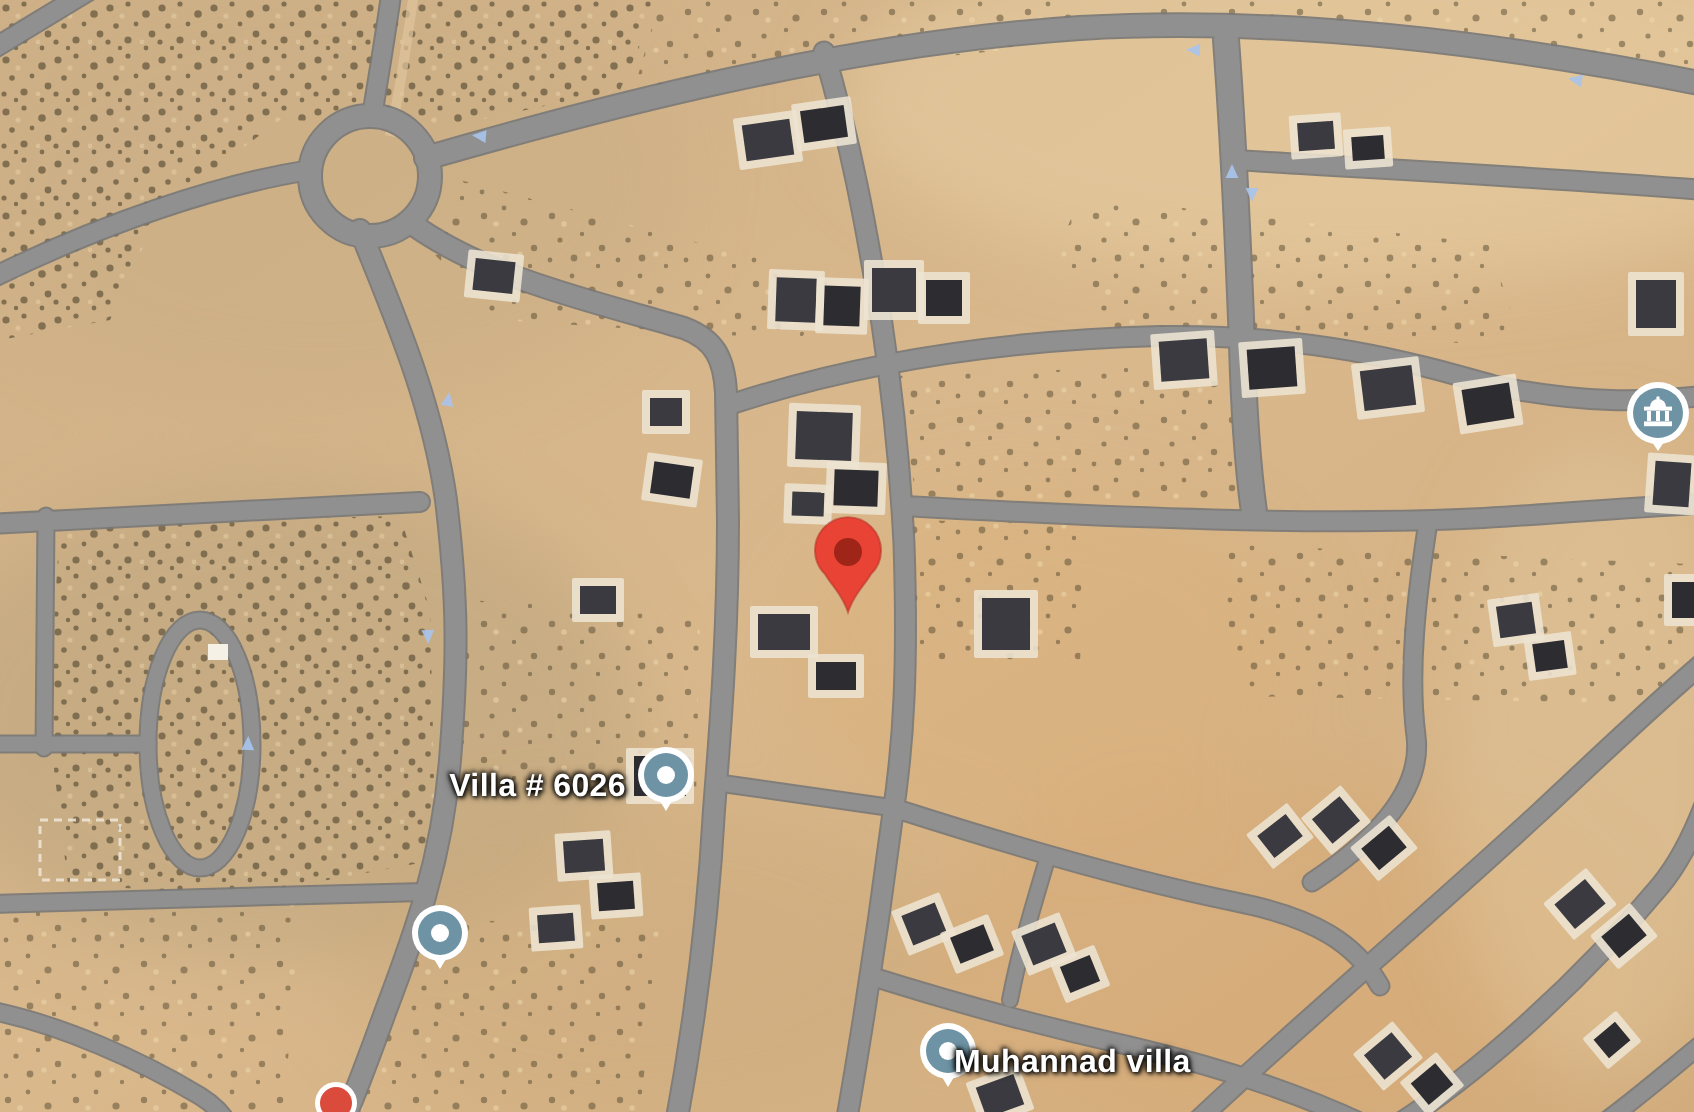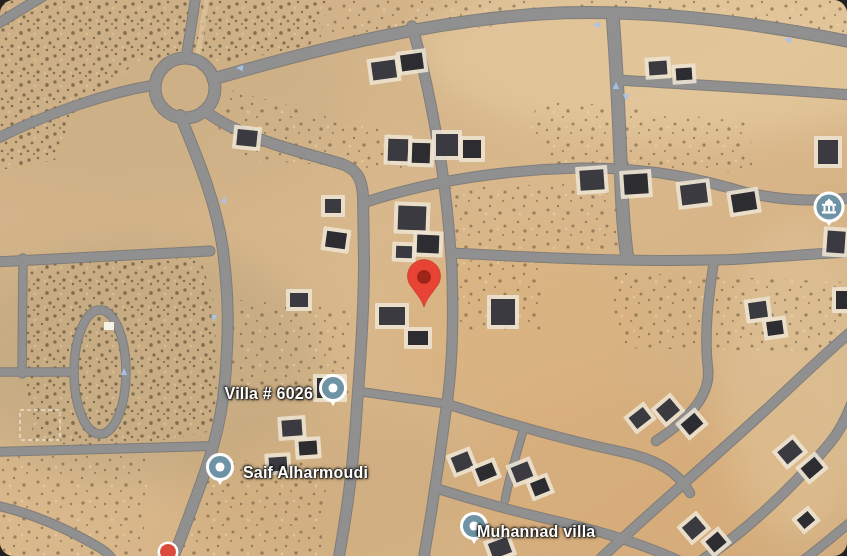--- a/index.html
+++ b/index.html
@@ -1,18 +1,18 @@
 <!DOCTYPE html>
 <html><head>
 <meta charset="utf-8">
 <style>
   html,body{margin:0;padding:0;background:#222;}
   .map-viewport{
     position:relative;width:847px;height:556px;overflow:hidden;
-    background:#a16207;font-family:"Liberation Sans",sans-serif;border-radius:14px;
+    background:#a16207;font-family:"Liberation Sans",sans-serif;
   }
   .map-viewport svg.terrain{position:absolute;left:0;top:0;display:block;}
   .bw{fill:#EDE4D2;opacity:.88;}
   .bw2{fill:#F6F1E6;}
   .bd{fill:#3A3A40;}
   .bd2{fill:#2C2C31;}
   .marker{position:absolute;}
   .marker.pin{transform:translate(-50%,-100%);}
   .marker.poi{transform:translate(-50%,-50%);}
   .map-label{
@@ -407,16 +407,15 @@
   </div>
 
   <div class="marker poi" style="left: 168px; top: 554px;">
     <svg width="24" height="24" viewBox="-12 -12 24 24">
       <circle cx="0" cy="0" r="10.5" fill="#fff"></circle>
       <circle cx="0" cy="0" r="8" fill="#DB4B3C"></circle>
     </svg>
   </div>
 
   <div class="map-label anchor-end" style="left: 313px; top: 394px;">Villa # 6026</div>
-  <div class="map-label" style="left: 243px; top: 473px;">Saif Alharmoudi</div>
   <div class="map-label" style="left: 477px; top: 532px;">Muhannad villa</div>
 
 </div>
 
 </body></html>

